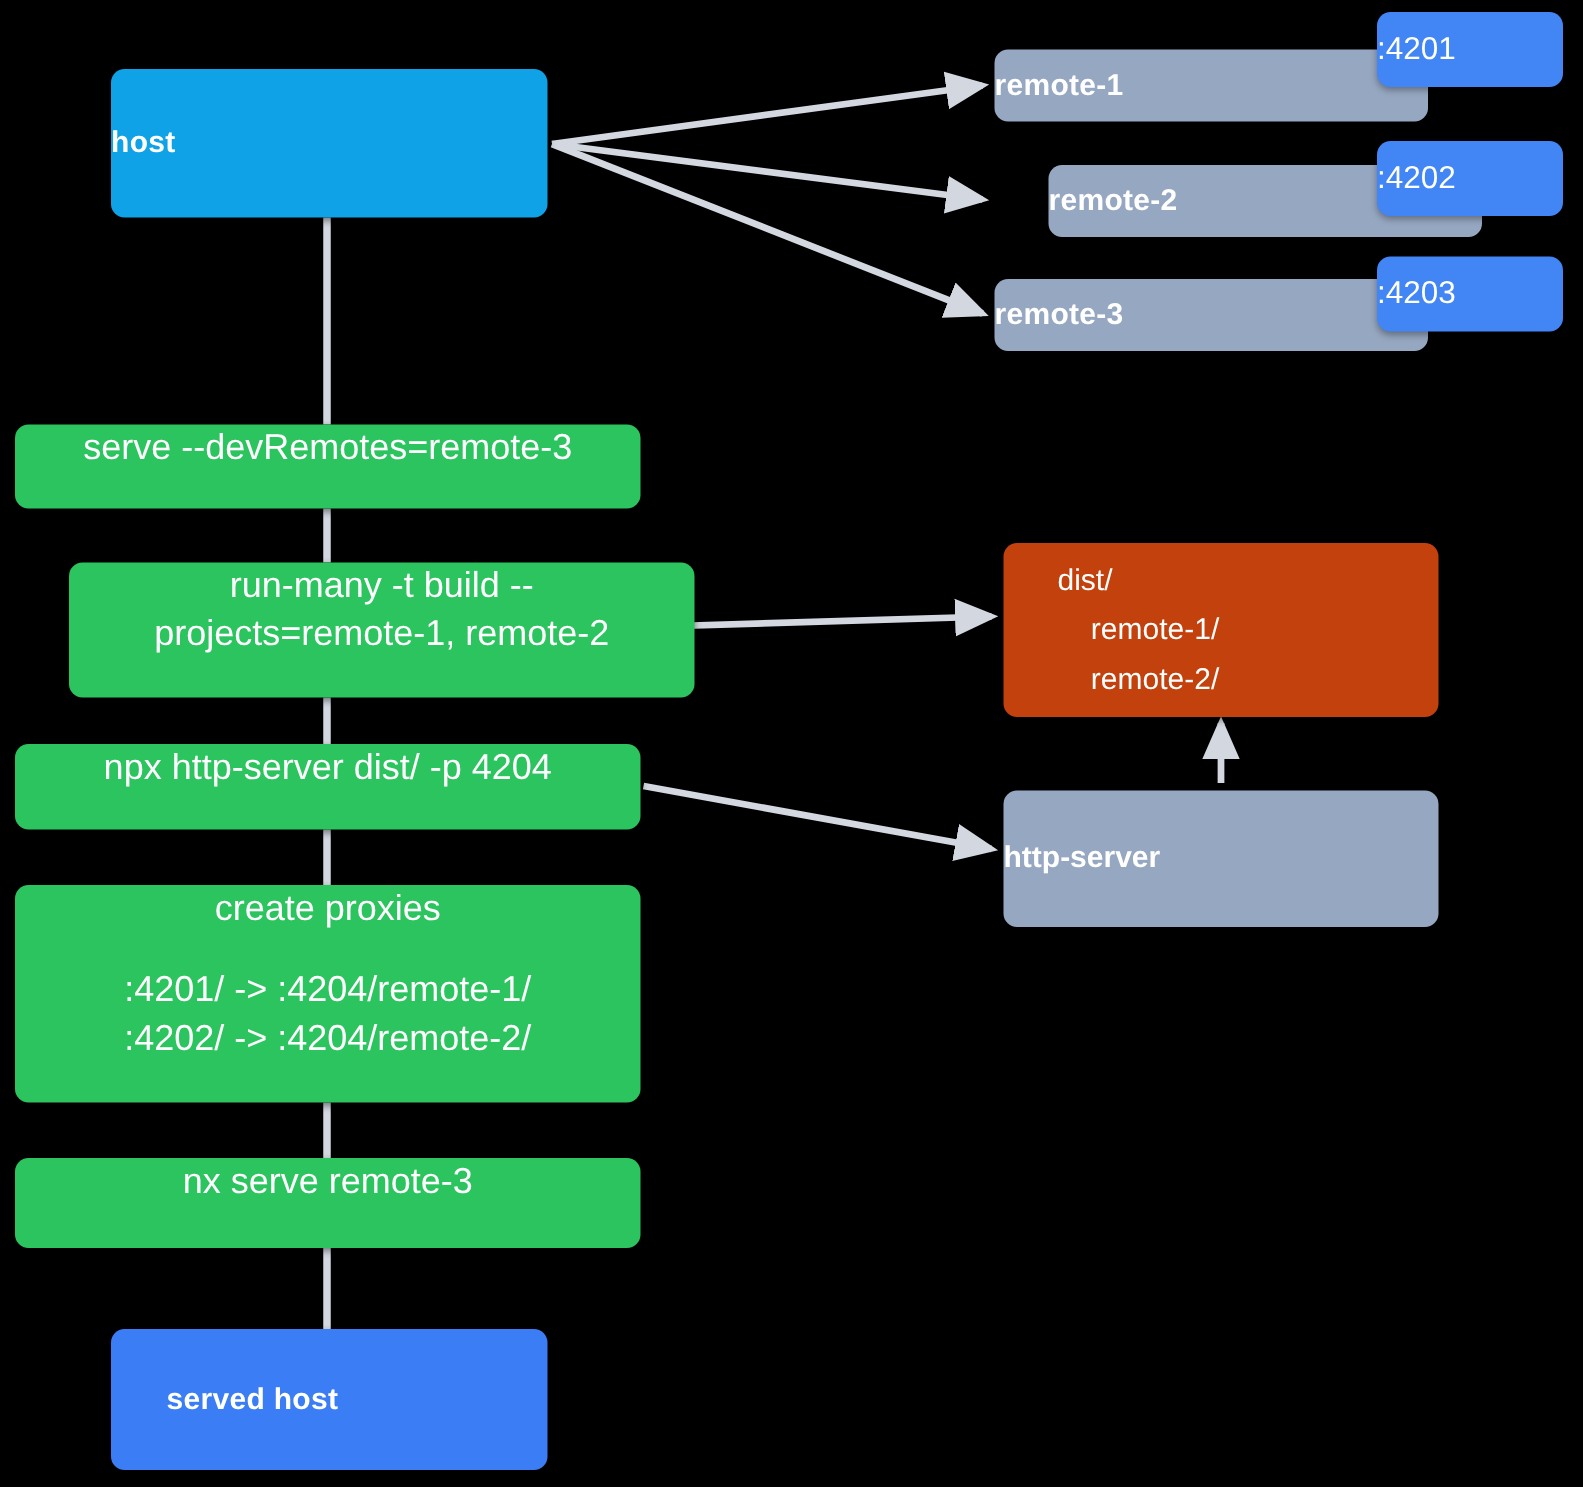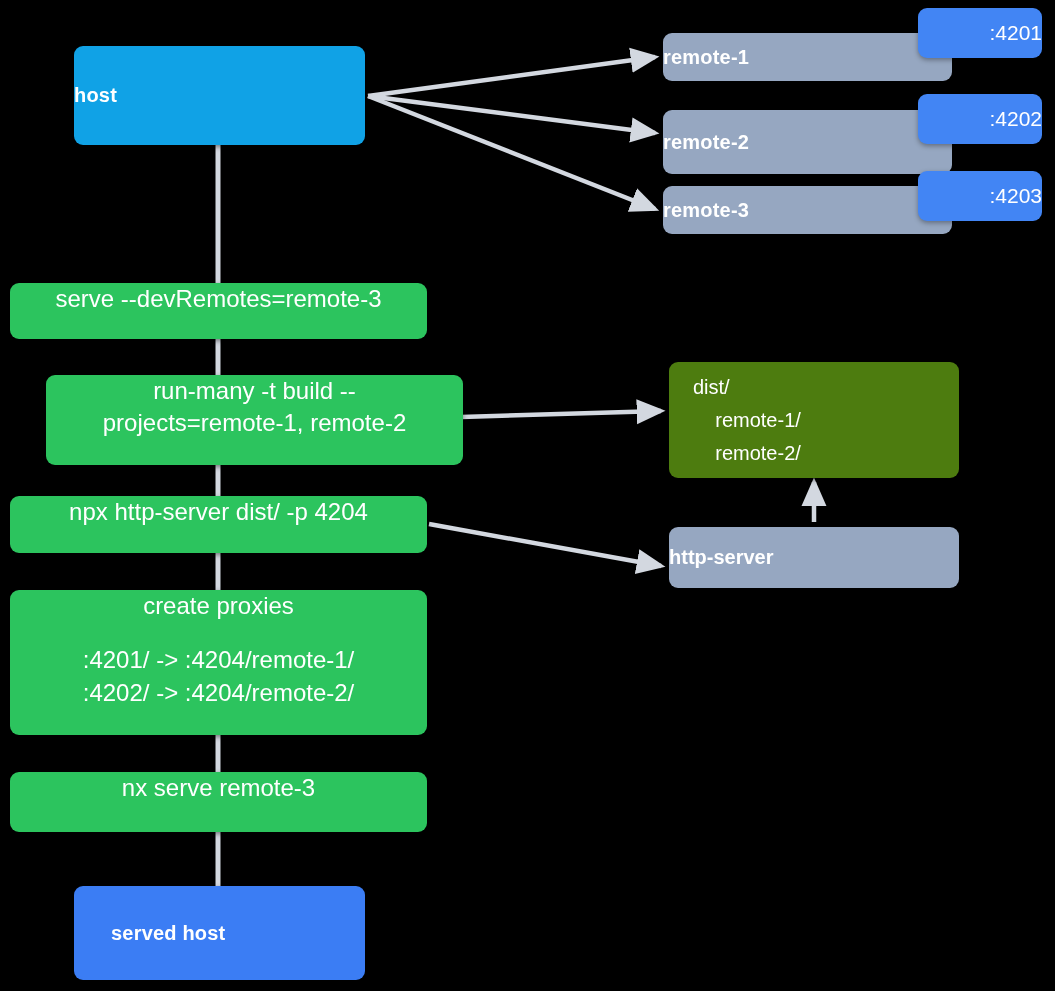--- a/index.html
+++ b/index.html
@@ -46,46 +46,46 @@
     font-weight: bold;
     font-size: 20px;
     letter-spacing: 0.2px;
   }
   .node-gray {
     background: #96A7C1;
     font-weight: bold;
     font-size: 20px;
   }
   .node-gray-left {
-    background: #4d7c0f;
+    background: #c2410c;
     font-weight: normal;
     font-size: 20px;
     justify-content: flex-start;
     text-align: right;
-    padding-left: 24px;
+    padding-left: 36px;
     white-space: pre;
     line-height: 1.65;
   }
   .node-cmd {
     background: #2CC45E;
     font-weight: normal;
     font-size: 24px;
     flex-direction: column;
     padding: 0 14px;
   }
   .badge {
     position: absolute;
     box-sizing: border-box;
     background: #4285F4;
     color: #ffffff;
     border-radius: 9px;
     font-size: 21px;
     display: flex;
     align-items: center;
-    justify-content: flex-end;
+    justify-content: flex-start;
     box-shadow: 0 2px 5px rgba(0,0,0,0.35);
   }
   .edges {
     position: absolute;
     left: 0;
     top: 0;
     width: 1055px;
     height: 991px;
     pointer-events: none;
   }
@@ -125,21 +125,21 @@
     <span>host</span>
   </div>
 
   <div class="node node-remote" style="left:663px; top:33px; width:289px; height:48px;">
     <span>remote-1</span>
   </div>
   <div class="badge" style="left:918px; top:8px; width:124px; height:50px;">
     <span>:4201</span>
   </div>
 
-  <div class="node node-remote" style="left:663px; top:110px; width:289px; height:64px;">
+  <div class="node node-remote" style="left:699px; top:110px; width:289px; height:48px;">
     <span>remote-2</span>
   </div>
   <div class="badge" style="left:918px; top:94px; width:124px; height:50px;">
     <span>:4202</span>
   </div>
 
   <div class="node node-remote" style="left:663px; top:186px; width:289px; height:48px;">
     <span>remote-3</span>
   </div>
   <div class="badge" style="left:918px; top:171px; width:124px; height:50px;">
@@ -173,17 +173,17 @@
   <div class="node node-served" style="left:74px; top:886px; width:291px; height:94px;">
     <span>served host</span>
   </div>
 
   <div class="node node-gray-left" style="left:669px; top:362px; width:290px; height:116px; flex-direction:column; align-items:flex-start; justify-content:center;">
     <span>dist/</span>
     <span>    remote-1/</span>
     <span>    remote-2/</span>
   </div>
 
-  <div class="node node-gray" style="left:669px; top:527px; width:290px; height:61px;">
+  <div class="node node-gray" style="left:669px; top:527px; width:290px; height:91px;">
     <span>http-server</span>
   </div>
 
 </div>
 
 </body></html>

